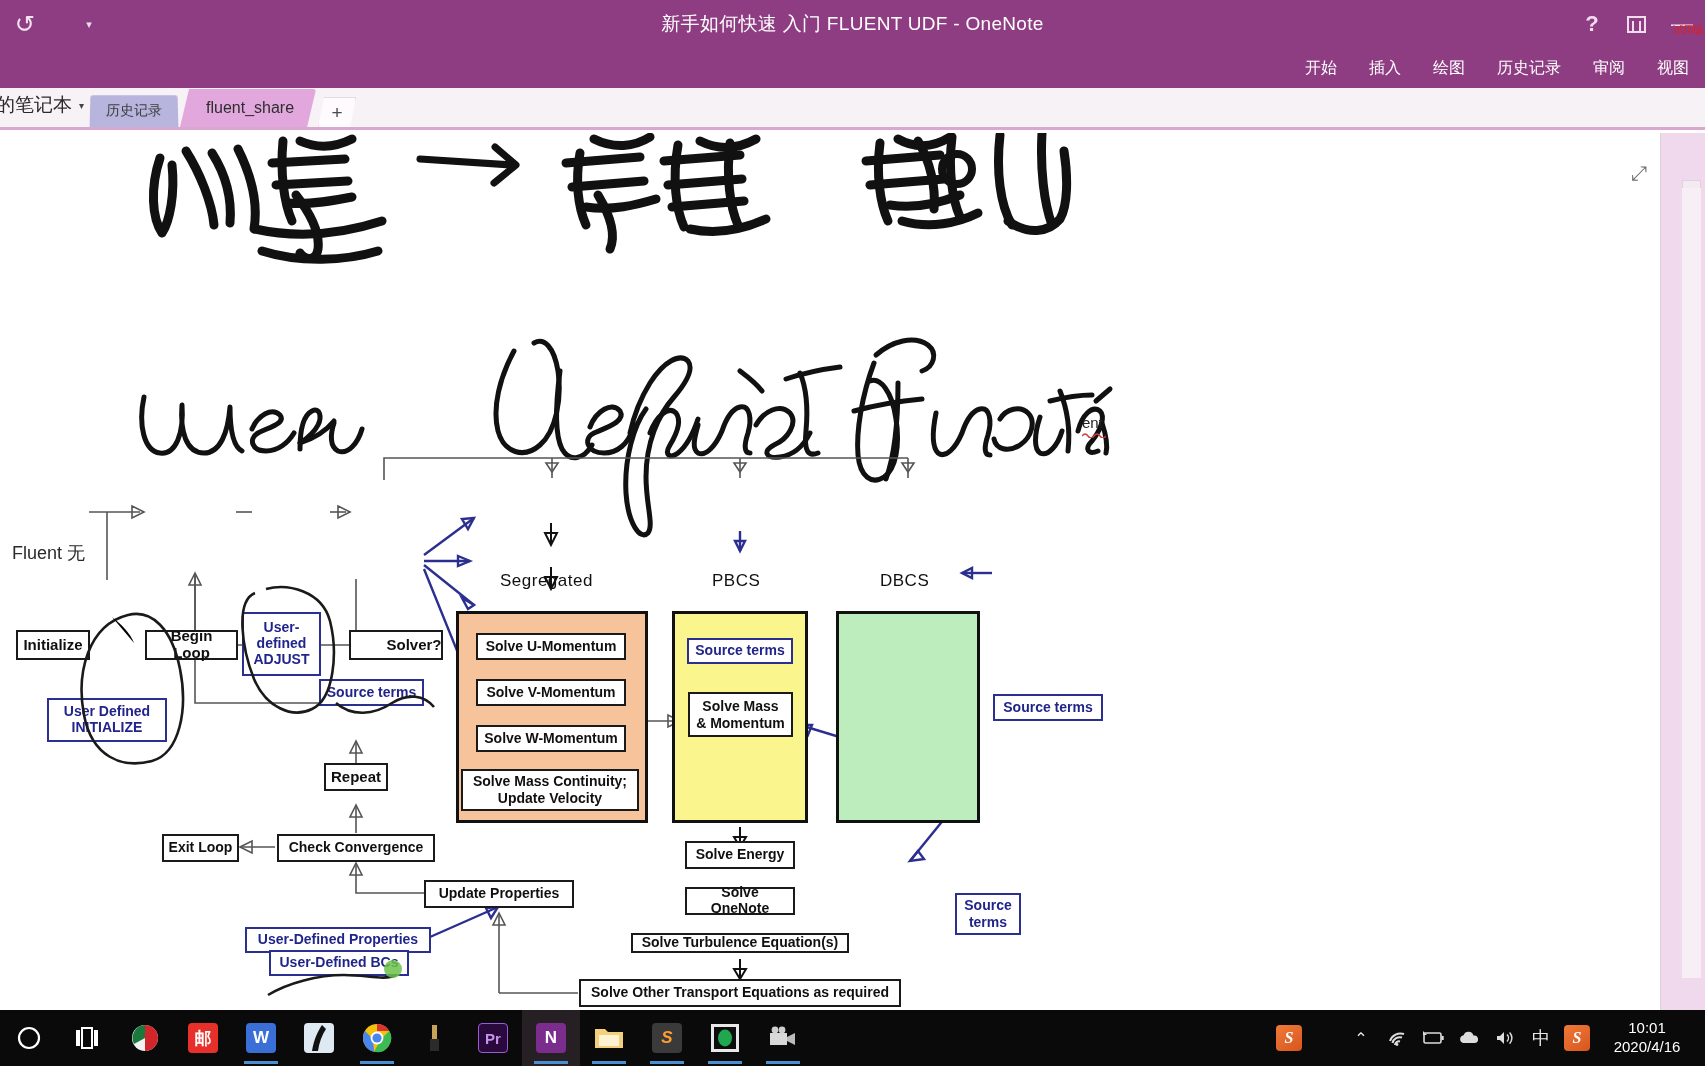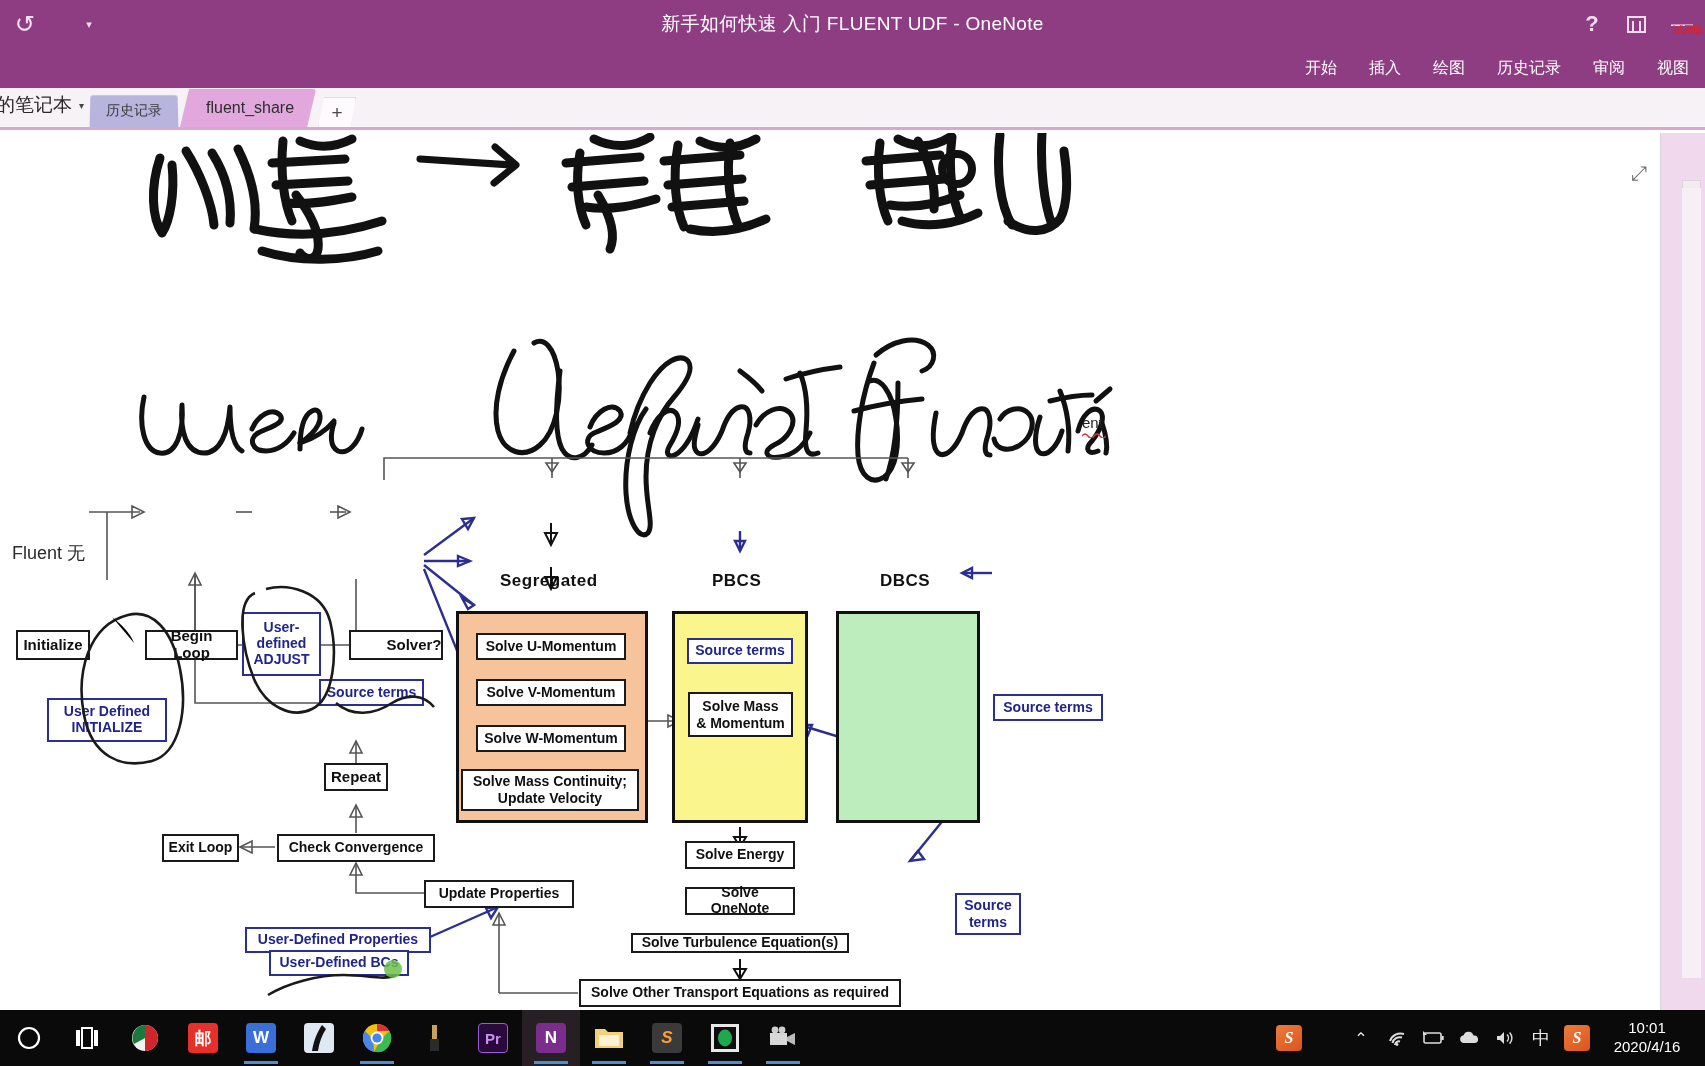--- a/index.html
+++ b/index.html
@@ -175,21 +175,21 @@
   .node.blue {
     border: 2px solid #2b2f8f; color: #21258a; background: #ffffff;
   }
   .group {
     position: absolute; border: 3px solid #111; 
   }
   .group.orange { background: #f7c39a; }
   .group.yellow { background: #fbf58e; }
   .group.green  { background: #bdedbd; }
   .grp-label {
-    position: absolute; font-size: 17px; font-weight: bold; color: #111;
+    position: absolute; font-size: 17px; font-weight: normal; color: #111;
     letter-spacing: .5px;
   }
   .svg-lines { position: absolute; left: 0; top: 0; width: 1705px; height: 877px; }
   .ln { stroke: #555; stroke-width: 1.6; fill: none; }
   .ln-b { stroke: #2b2f8f; stroke-width: 2.4; fill: none; }
   .ln-k { stroke: #111; stroke-width: 2; fill: none; }
 
   
   .taskbar {
     position: absolute; left: 0; top: 1010px; width: 1705px; height: 56px;

